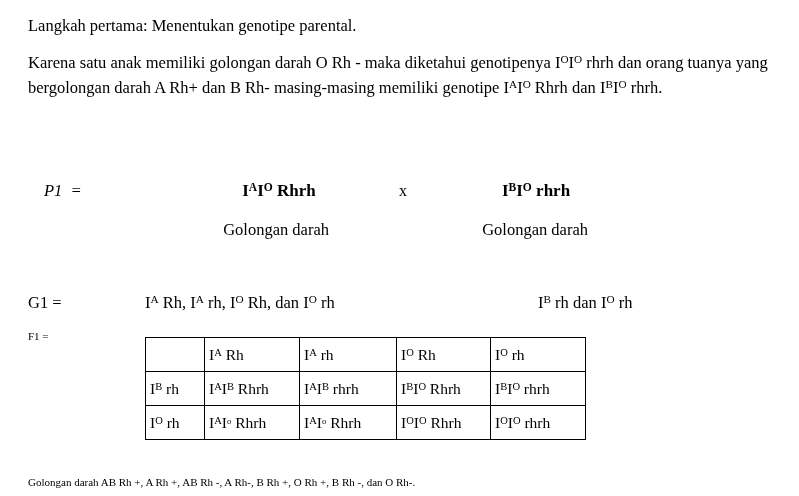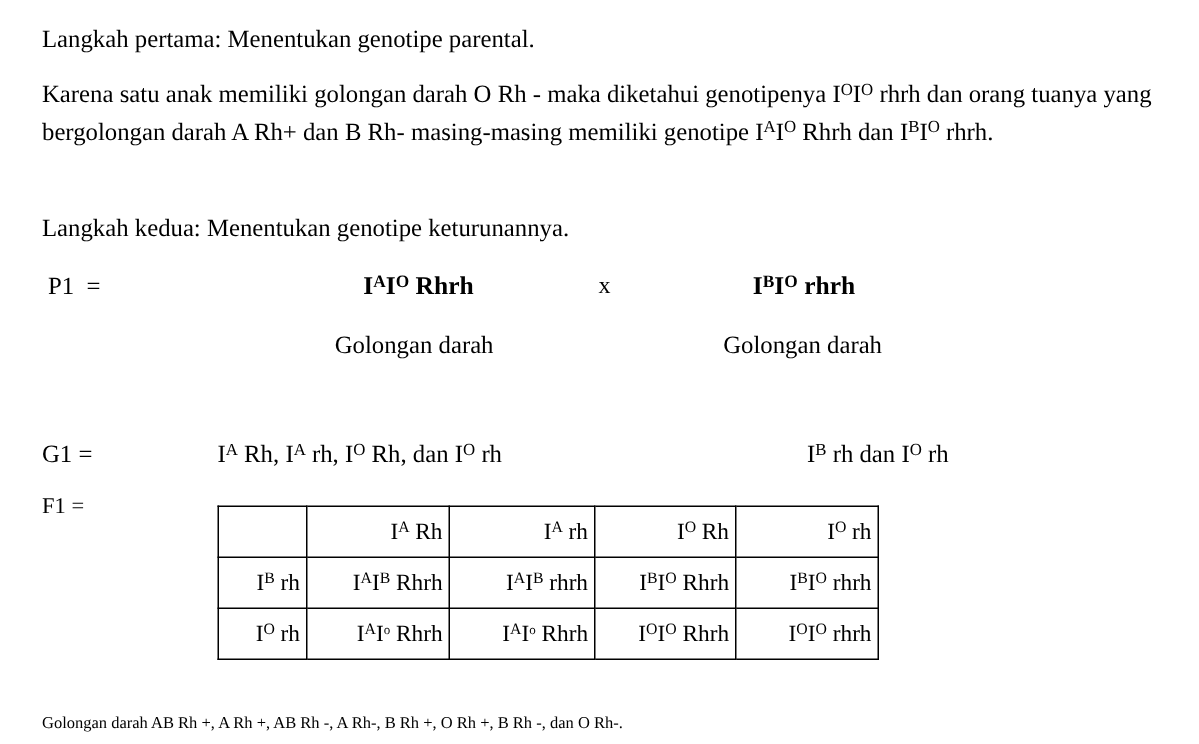--- a/index.html
+++ b/index.html
@@ -47,23 +47,24 @@
   .row-p1 {
     position: absolute;
     left: 28px;
     top: 180px;
     width: 748px;
     font-size: 16.5px;
     line-height: 22px;
   }
   .lbl-p1 {
     position: absolute;
-    left: 4px;
+    left: 16px;
     top: 0;
     white-space: pre;
+    font-style: italic;
   }
   .p1-mother {
     position: absolute;
     left: 177px;
     top: 0;
     width: 148px;
     text-align: center;
     font-weight: bold;
     font-size: 17px;
   }
@@ -122,36 +123,36 @@
     top: 0;
     white-space: nowrap;
     margin-left: 40px;
   }
 
   
   .lbl-f1 {
     position: absolute;
     left: 28px;
     top: 330px;
-    font-size: 15px;
+    font-size: 11px;
     white-space: pre;
   }
 
   
   .punnett {
     position: absolute;
     left: 145px;
     top: 337px;
     border-collapse: collapse;
     table-layout: fixed;
     font-size: 15.5px;
   }
   .punnett td {
     border: 1.2px solid #000000;
-    text-align: right;
+    text-align: left;
     vertical-align: middle;
     height: 33px;
     padding: 0 4px;
     white-space: nowrap;
   }
   .punnett col.c0 { width: 59px; }
   .punnett col.c1 { width: 95px; }
   .punnett col.c2 { width: 97px; }
   .punnett col.c3 { width: 94px; }
   .punnett col.c4 { width: 95px; }
@@ -165,21 +166,20 @@
 </style>
 </head>
 <body>
 
 <div class="page">
 
   <div class="para" id="p-step1">Langkah pertama: Menentukan genotipe parental.</div>
 
   <div class="para" id="p-explain"><span>Karena satu anak memiliki golongan darah O Rh - maka diketahui genotipenya I</span><sup>O</sup><span>I</span><sup>O</sup><span> rhrh dan orang tuanya yang bergolongan darah A Rh+ dan B Rh- masing-masing memiliki genotipe I</span><sup>A</sup><span>I</span><sup>O</sup><span> Rhrh dan I</span><sup>B</sup><span>I</span><sup>O</sup><span> rhrh.</span></div>
 
-  <div class="para" id="p-step2">Langkah kedua: Menentukan genotipe keturunannya.</div>
 
   <div class="row-p1">
     <span class="lbl-p1">P1  =</span>
     <span class="p1-mother"><span>I</span><sup>A</sup><span>I</span><sup>O</sup><span> Rhrh</span></span>
     <span class="p1-cross">x</span>
     <span class="p1-father"><span>I</span><sup>B</sup><span>I</span><sup>O</sup><span> rhrh</span></span>
   </div>
 
   <div class="desc" id="desc-left">
     <div>Golongan darah</div>

